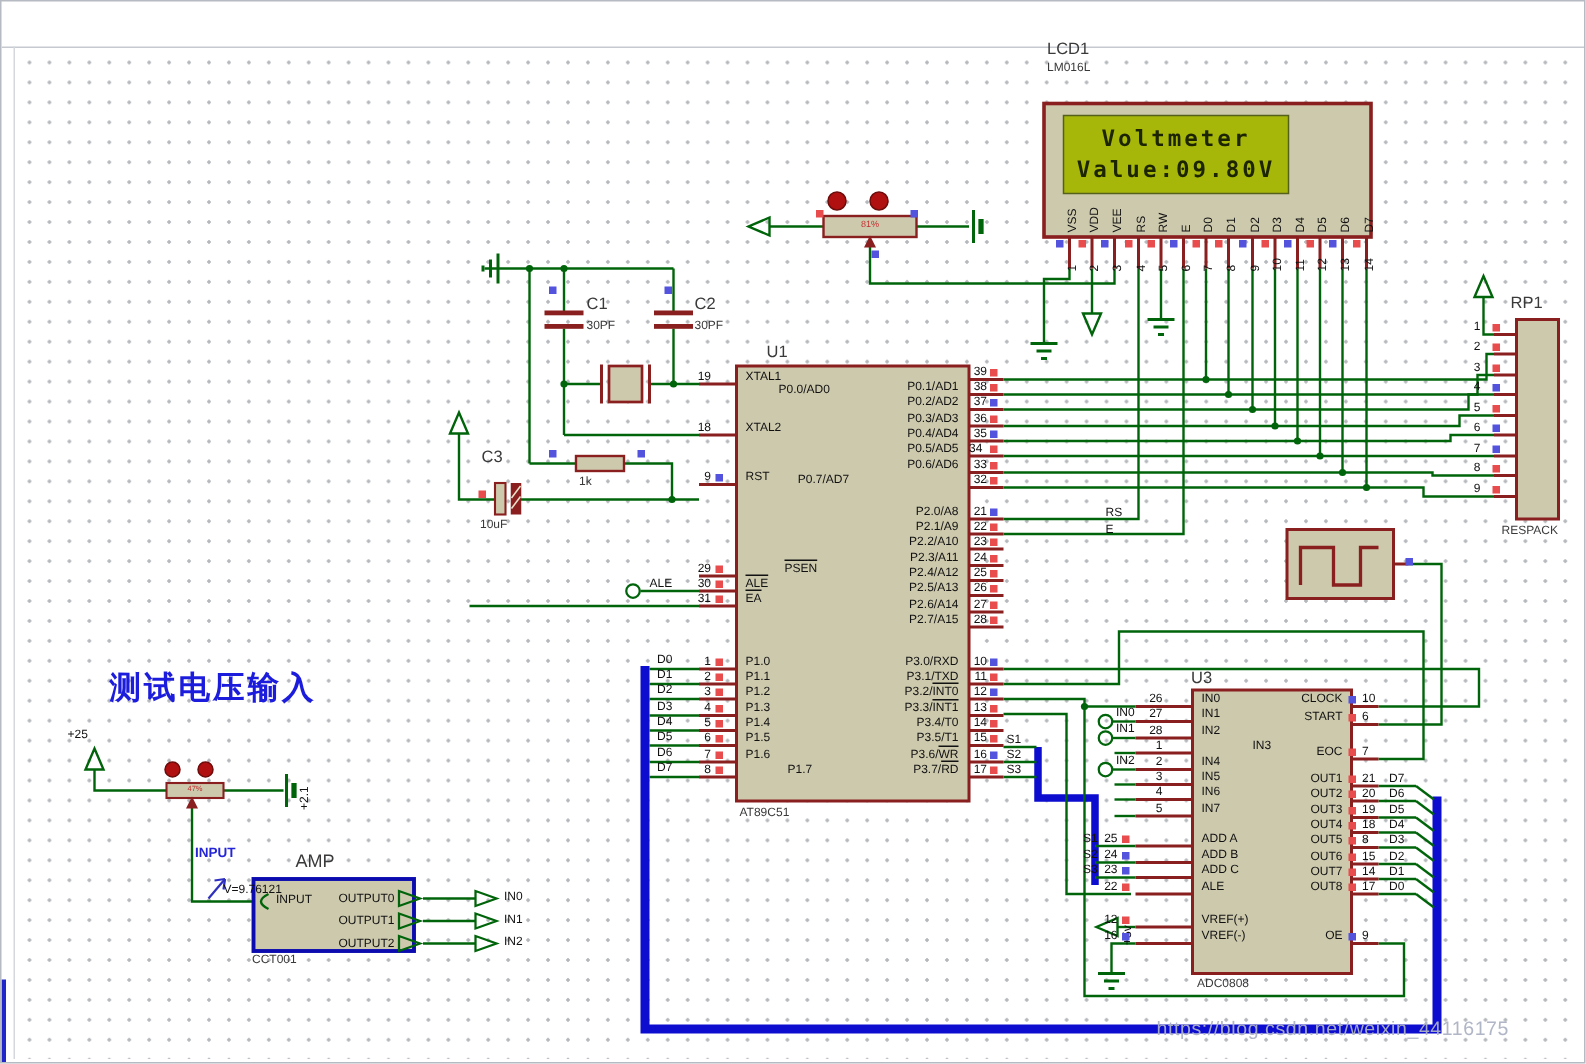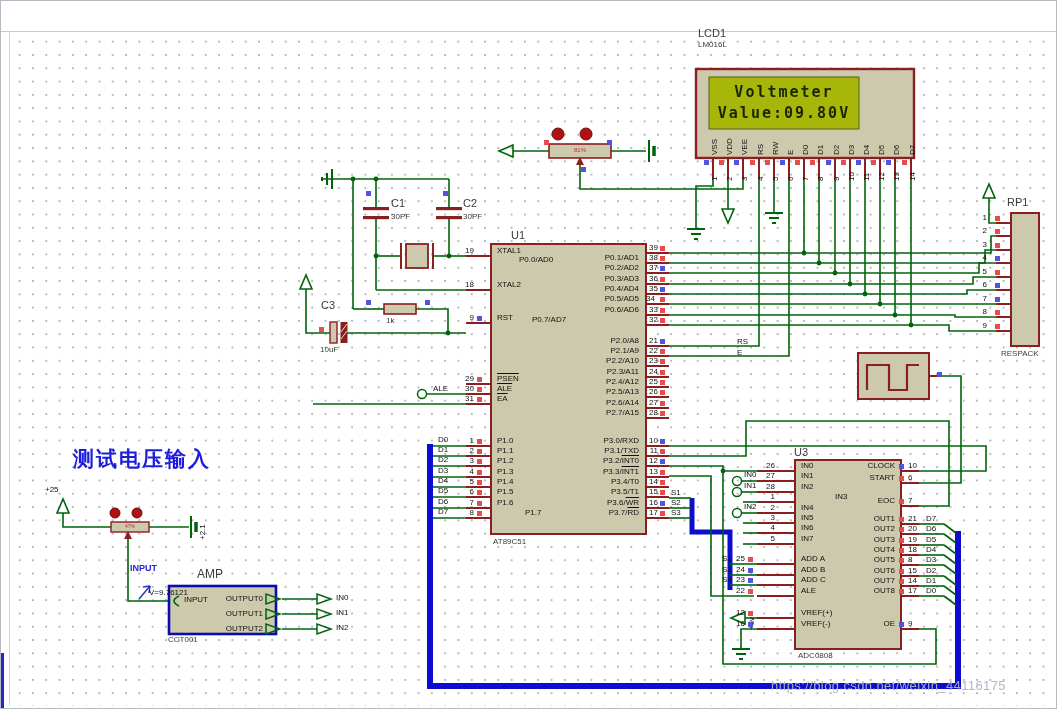--- a/index.html
+++ b/index.html
@@ -508,21 +508,21 @@
     <span class="lbl" style="left: 518px; top: 507px; width: 120px; text-align: right;"><span>P3.7/</span><span class="ov">RD</span></span>
     <span class="lbl num" style="left: 458px; top: 245px; width: 15px; text-align: right;">19</span>
     <span class="lbl" style="left: 496px; top: 245px; width: 110px; text-align: left;"><span>XTAL1</span></span>
     <span class="lbl num" style="left: 458px; top: 279px; width: 15px; text-align: right;">18</span>
     <span class="lbl" style="left: 496px; top: 279px; width: 110px; text-align: left;"><span>XTAL2</span></span>
     <span class="lbl num" style="left: 458px; top: 312px; width: 15px; text-align: right;">9</span>
     <div class="sq sq-b" style="left: 476px; top: 315px;"></div>
     <span class="lbl" style="left: 496px; top: 312px; width: 110px; text-align: left;"><span>RST</span></span>
     <span class="lbl num" style="left: 458px; top: 373px; width: 15px; text-align: right;">29</span>
     <div class="sq sq-r" style="left: 476px; top: 376px;"></div>
-    <span class="lbl" style="left: 496px; top: 373px; width: 110px; text-align: left;"><span></span><span class="ov">PSEN</span></span>
+    <span class="lbl" style="left: 522px; top: 373px; width: 110px; text-align: left;"><span></span><span class="ov">PSEN</span></span>
     <span class="lbl num" style="left: 458px; top: 383px; width: 15px; text-align: right;">30</span>
     <div class="sq sq-r" style="left: 476px; top: 386px;"></div>
     <span class="lbl" style="left: 496px; top: 383px; width: 110px; text-align: left;"><span></span><span class="ov">ALE</span></span>
     <span class="lbl num" style="left: 458px; top: 393px; width: 15px; text-align: right;">31</span>
     <div class="sq sq-r" style="left: 476px; top: 396px;"></div>
     <span class="lbl" style="left: 496px; top: 393px; width: 110px; text-align: left;"><span></span><span class="ov">EA</span></span>
     <span class="lbl num" style="left: 458px; top: 435px; width: 15px; text-align: right;">1</span>
     <div class="sq sq-r" style="left: 476px; top: 438px;"></div>
     <span class="lbl" style="left: 496px; top: 435px; width: 110px; text-align: left;"><span>P1.0</span></span>
     <span class="lbl num" style="left: 458px; top: 445px; width: 15px; text-align: right;">2</span>

